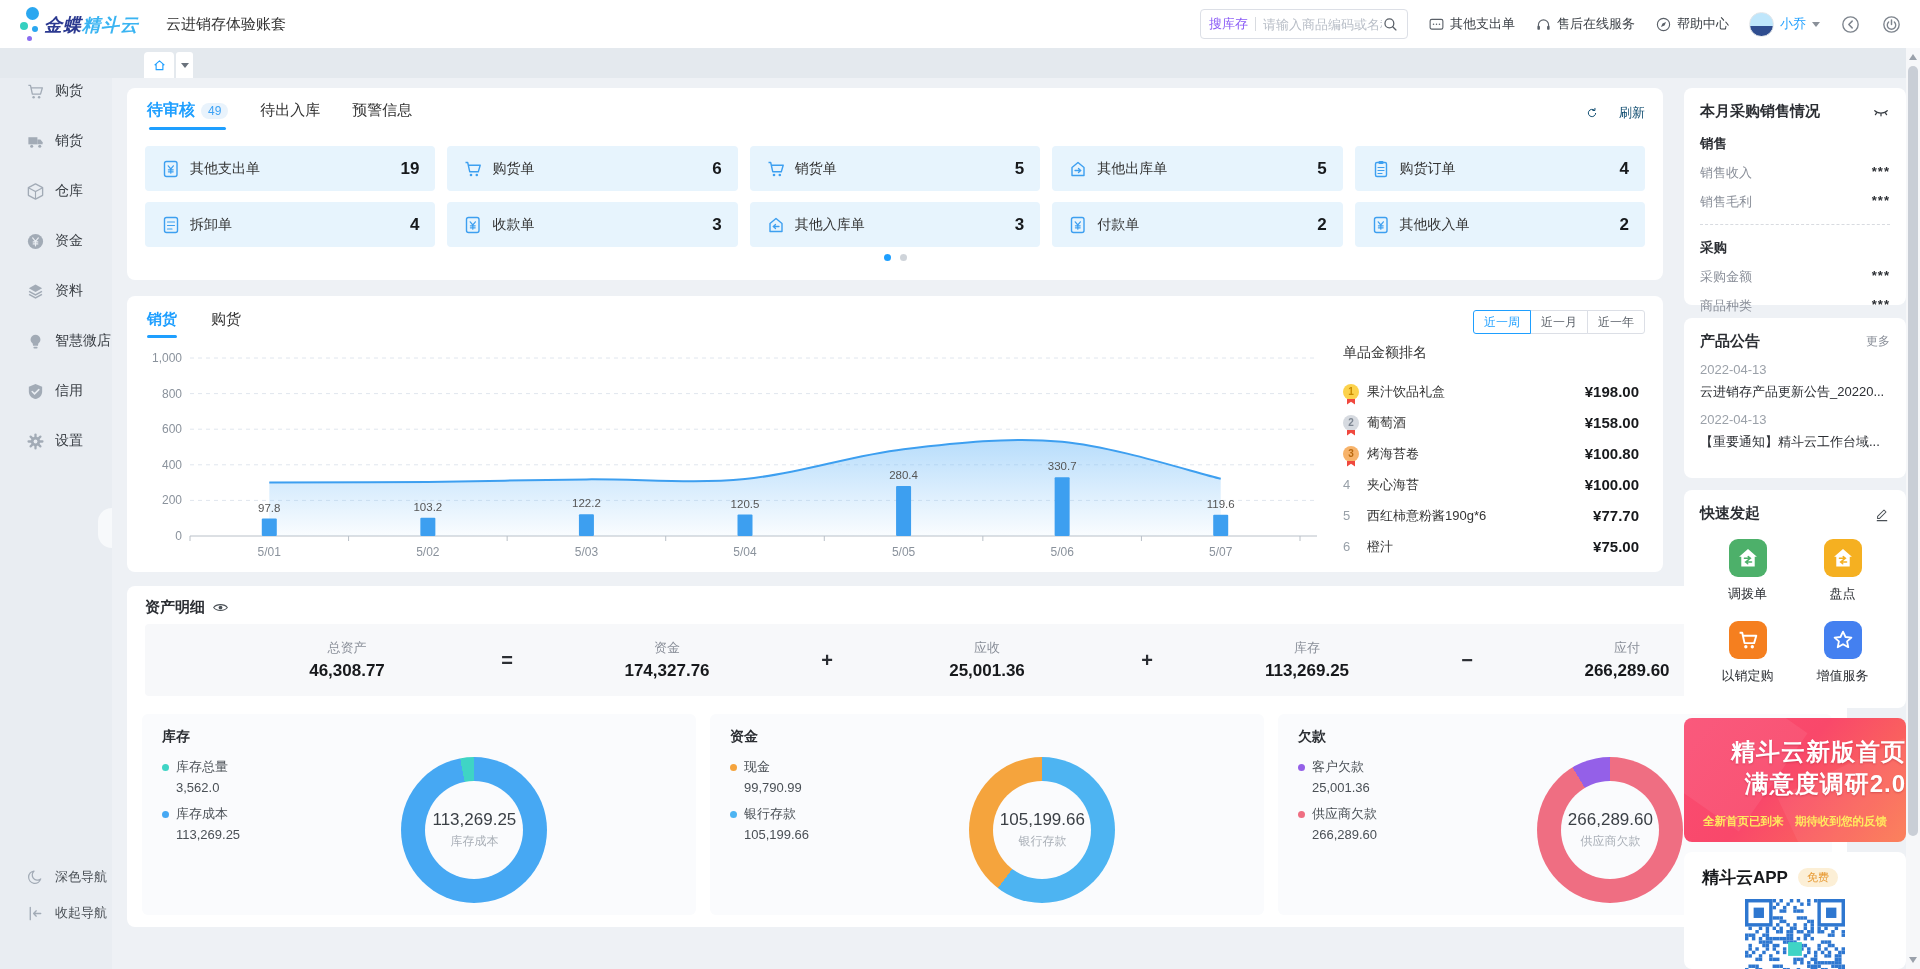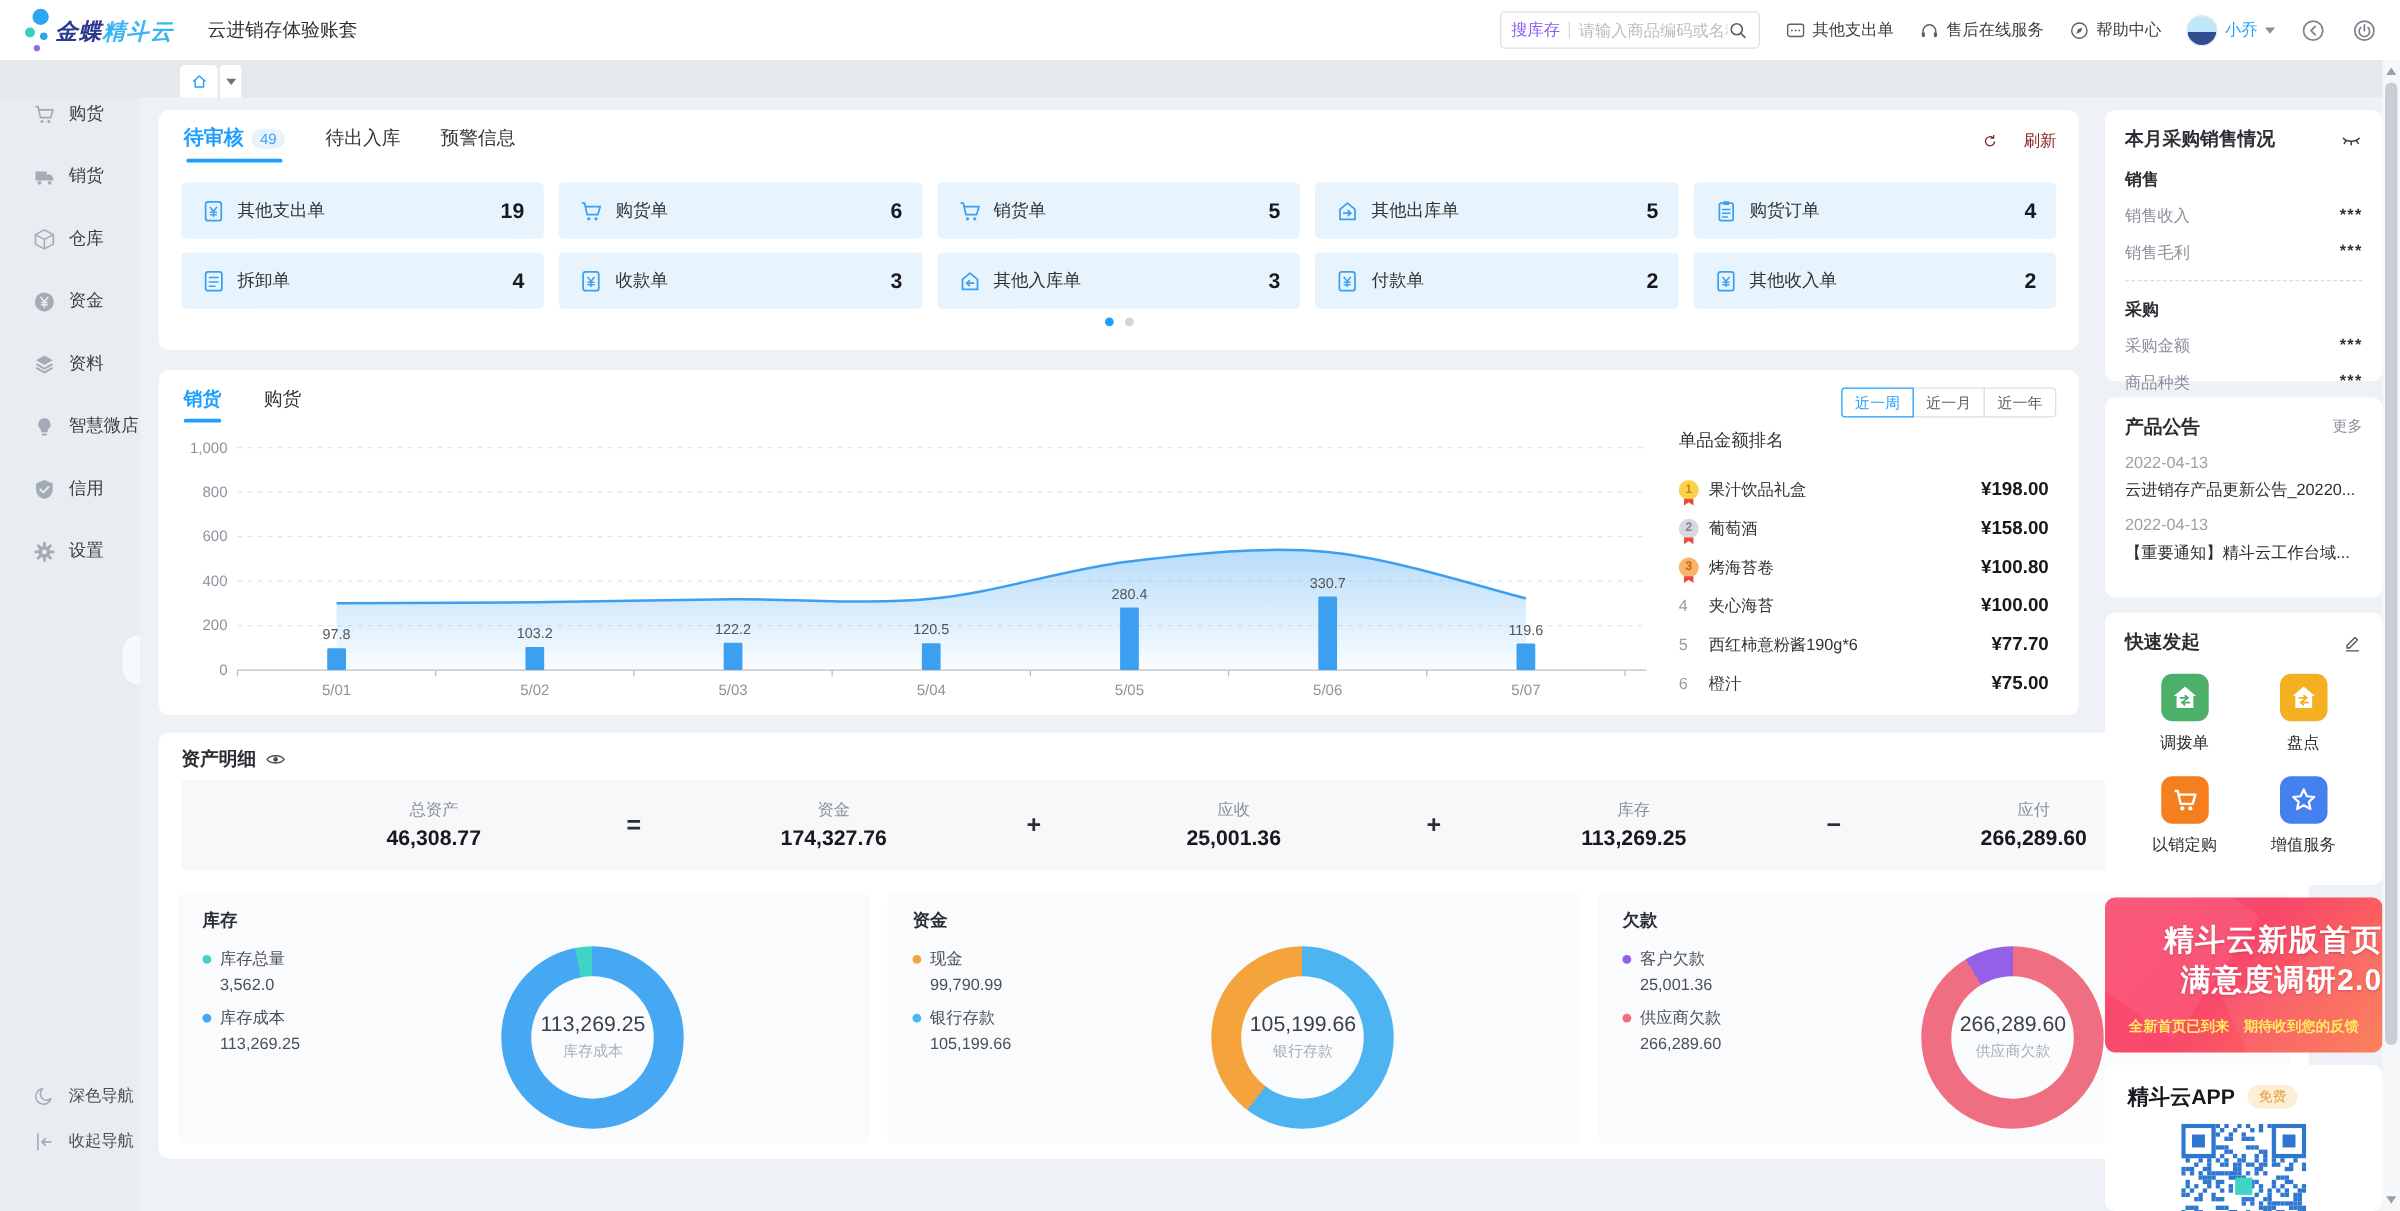--- a/index.html
+++ b/index.html
@@ -50,21 +50,21 @@
   
   .card { position:absolute; background:#fff; border-radius:8px; }
 
   
   .pending-card { left:127px; top:88px; width:1536px; height:192px; }
   .ptabs { position:absolute; left:20px; top:12px; display:flex; align-items:center; gap:32px; }
   .ptab { font-size:15px; color:#333; cursor:pointer; position:relative; padding-bottom:9px; display:flex; align-items:center; gap:6px; }
   .ptab.active { color:#1e9fff; font-weight:bold; font-size:16px; }
   .ptab.active::after { content:""; position:absolute; left:2px; right:2px; bottom:0; height:3px; background:#1e9fff; border-radius:2px; }
   .pbadge { background:#e9f3fc; color:#3da2f5; font-size:12px; font-weight:normal; border-radius:9px; padding:1px 7px; }
-  .refresh { position:absolute; right:18px; top:16px; display:flex; align-items:center; gap:20px; font-size:13px; color:#7f1d1d; cursor:pointer; }
+  .refresh { position:absolute; right:18px; top:16px; display:flex; align-items:center; gap:20px; font-size:13px; color:#0c4a6e; cursor:pointer; }
   .refresh svg { width:14px; height:14px; }
   .pgrid { position:absolute; left:18px; right:18px; top:58px; display:grid; grid-template-columns:repeat(5,1fr); gap:11px 12px; }
   .pcard { height:45px; background:#e7f4fd; border-radius:4px; display:flex; align-items:center; padding:0 16px; cursor:pointer; }
   .cicon { width:20px; height:20px; color:#3d9ff0; margin-right:9px; flex:0 0 auto; }
   .pcard-label { font-size:14px; color:#333; }
   .pcard-count { margin-left:auto; font-size:17px; font-weight:bold; color:#17191c; }
   .pdots { position:absolute; left:0; right:0; top:166px; display:flex; justify-content:center; gap:9px; }
   .pdot { width:7px; height:7px; border-radius:50%; background:#cfd4da; cursor:pointer; }
   .pdot.active { background:#1e9fff; }
 

